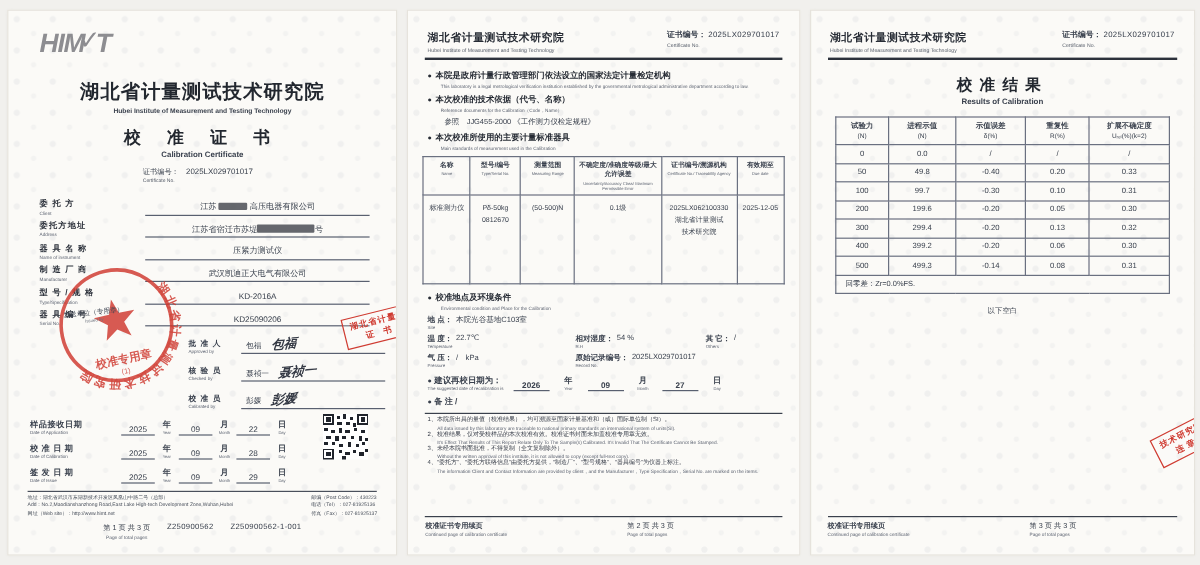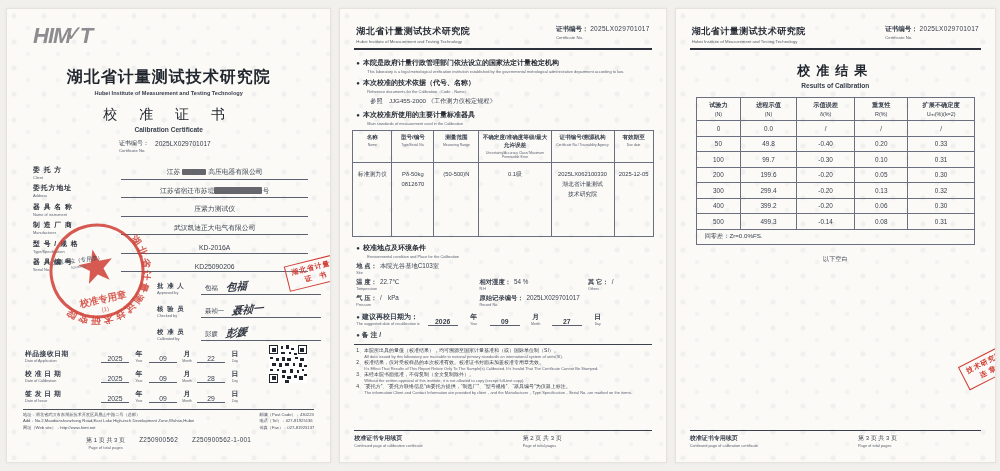--- a/index.html
+++ b/index.html
@@ -36,21 +36,21 @@
   .thick-rule { border-top:2px solid #2c313b; margin:4px 14px 0 14px; }
 
   
   .logo { position:absolute; left:26px; top:14px; font-style:italic; font-weight:bold;
           font-size:22px; color:#8d8d91; letter-spacing:-1px; }
   .logo .chk { display:inline-block; transform:translateY(-2px); margin:0 -3px 0 -5px; color:#8d8d91; }
   .p1-inst { position:absolute; top:58px; left:0; right:0; text-align:center; }
   .p1-inst .cn { font-size:16px; font-weight:bold; color:#22272f; letter-spacing:1px; }
   .p1-inst .en { font-size:5.6px; font-weight:bold; color:#3a414d; margin-top:2px; }
   .p1-title { position:absolute; top:97px; left:0; right:0; text-align:center; }
-  .p1-title .cn { font-size:14px; font-weight:normal; letter-spacing:9px; color:#22272f; }
+  .p1-title .cn { font-size:14px; font-weight:bold; letter-spacing:9px; color:#22272f; }
   .p1-title .en { font-size:6.6px; font-weight:bold; margin-top:2px; }
   .p1-certno { position:absolute; top:130px; left:112px; display:flex; gap:6px; }
   .p1-certno .lab .cn { font-size:6px; }
   .p1-certno .lab .en { font-size:4.2px; color:#555c68; }
   .p1-certno .num { font-size:6.6px; margin-top:1px; }
 
   .fields { position:absolute; top:152px; left:26px; right:22px; }
   .frow { display:flex; align-items:flex-end; height:18.5px; }
   .flab { width:88px; }
   .flab .cn { font-size:6.8px; font-weight:bold; color:#2b303a; letter-spacing:1px; }

